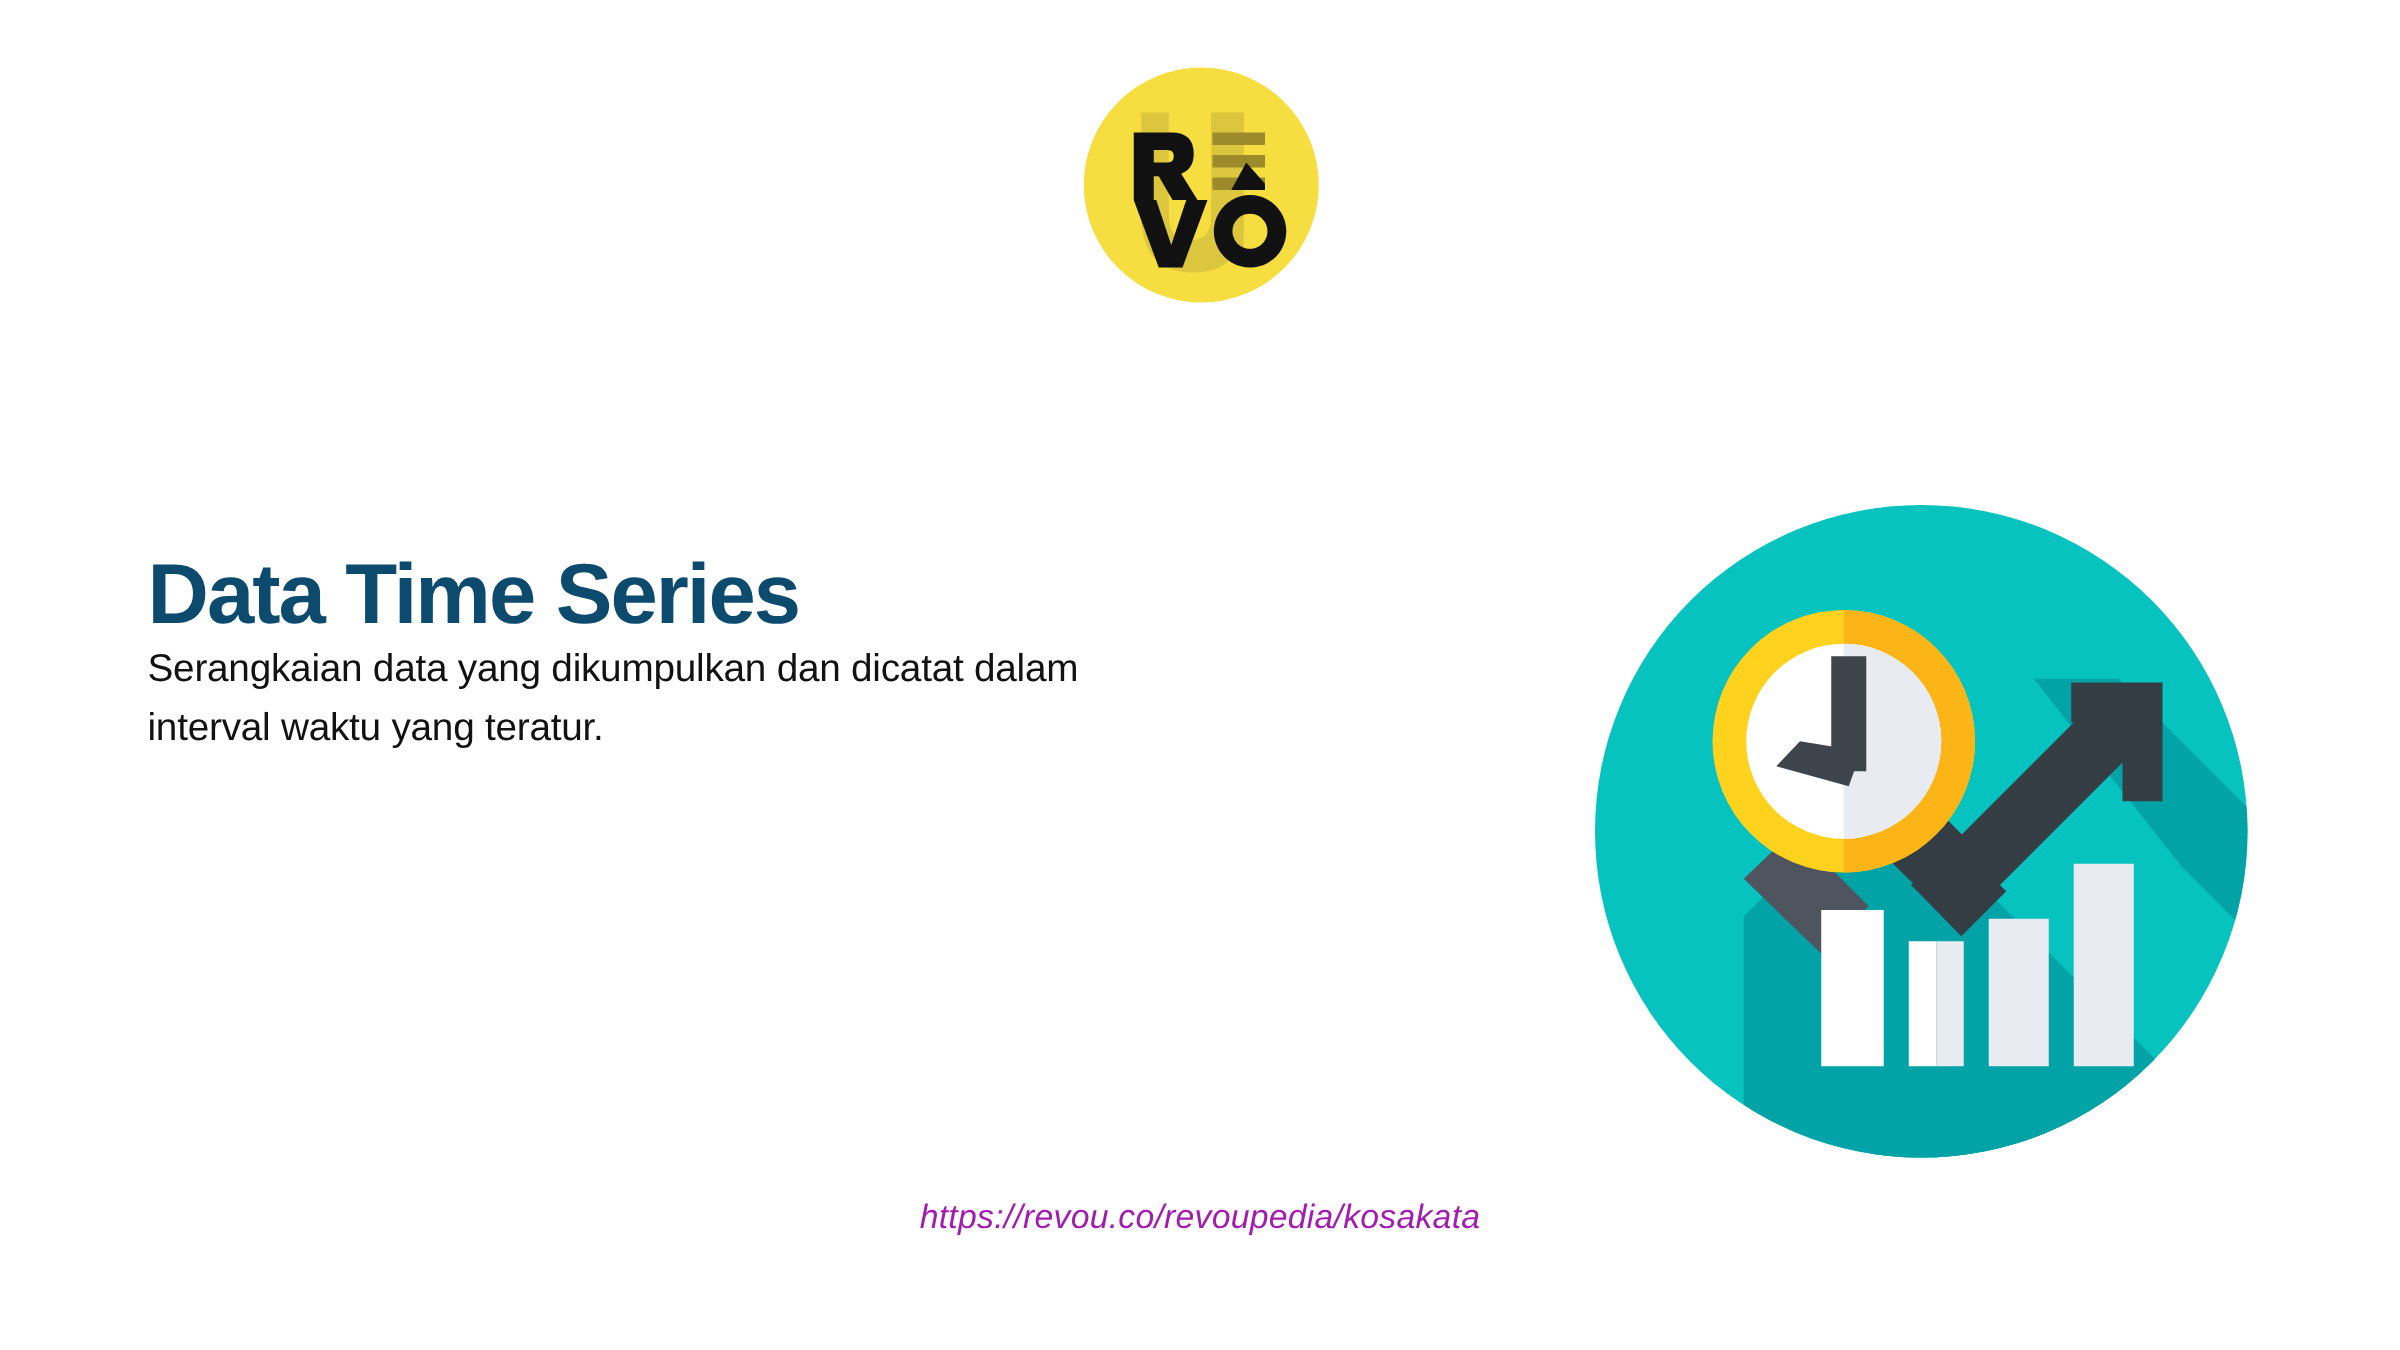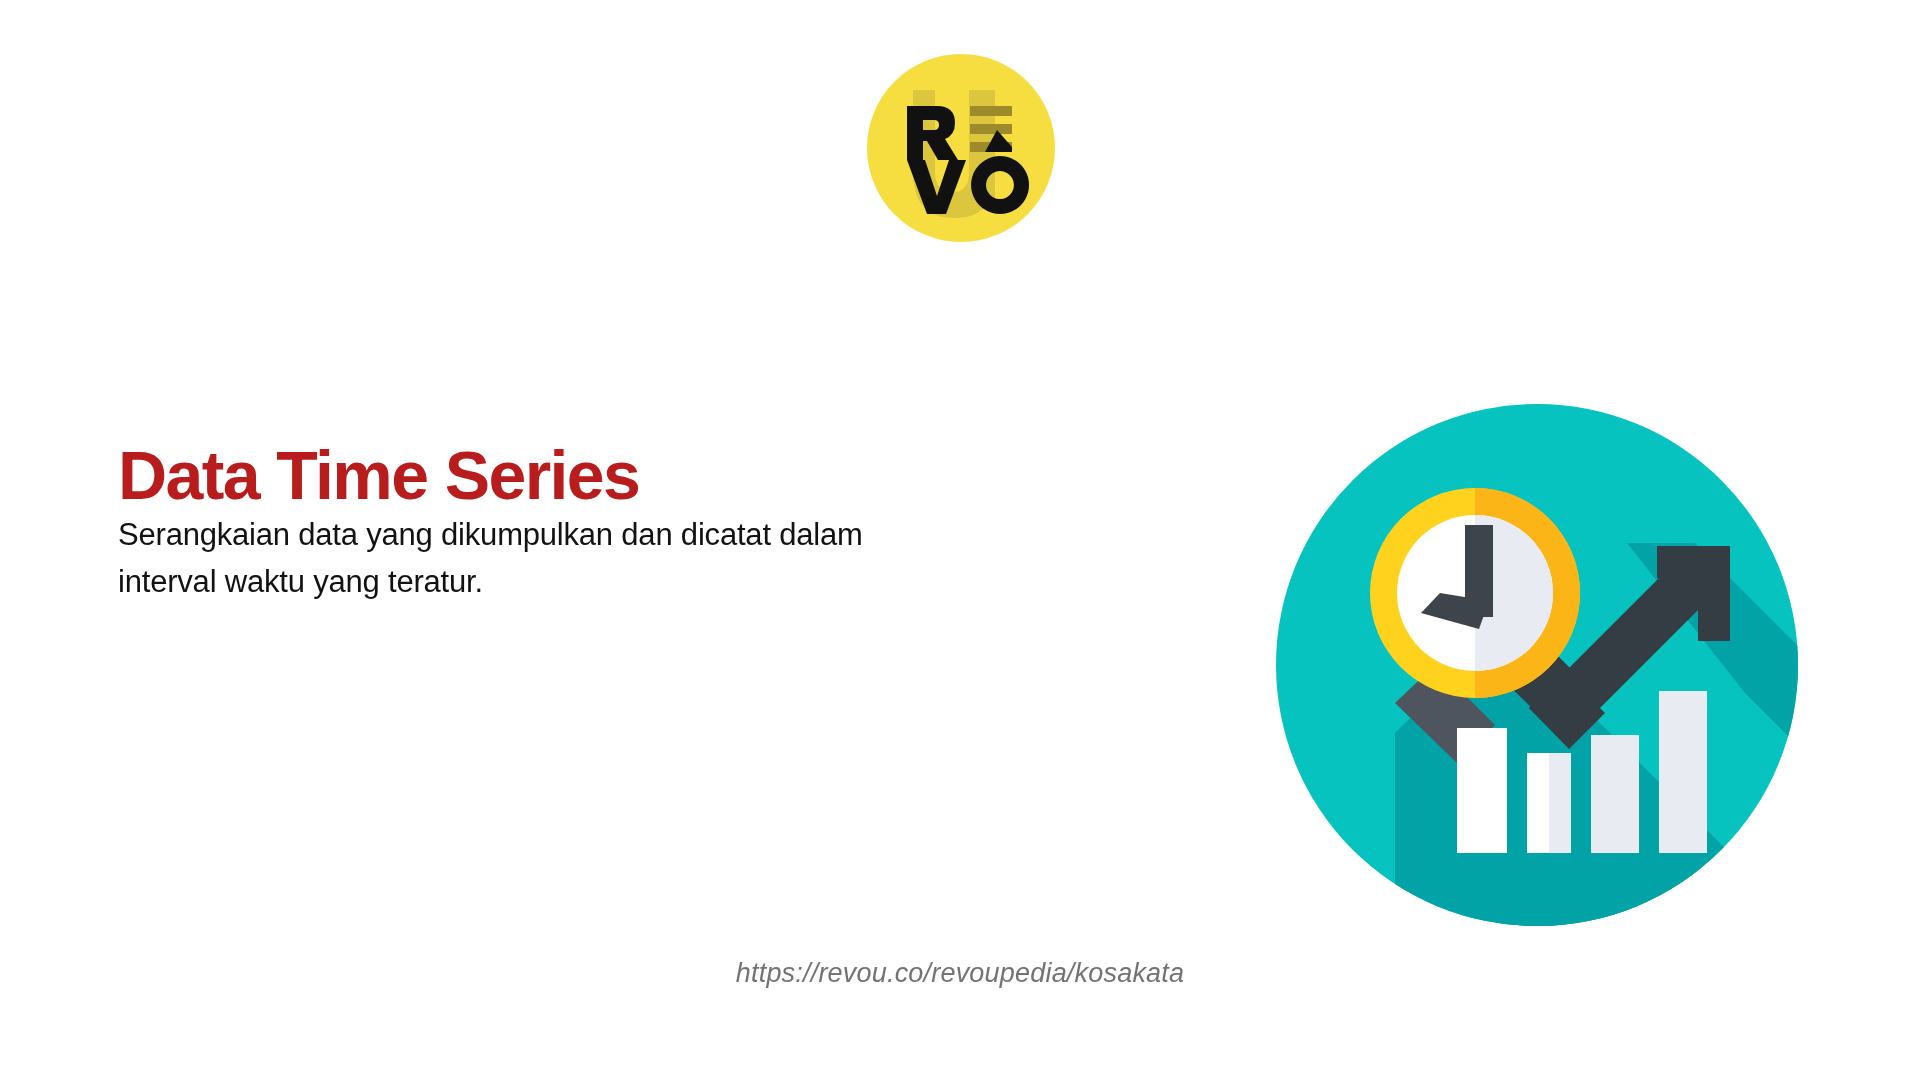--- a/index.html
+++ b/index.html
@@ -44,21 +44,21 @@
     top: 440px;
     width: 940px;
   }
 
   .slide-title {
     font-family: "Liberation Sans", sans-serif;
     font-size: 68px;
     line-height: 1.04;
     font-weight: bold;
     letter-spacing: -1.6px;
-    color: #b91c1c;
+    color: #0c4a6e;
     white-space: nowrap;
   }
 
   .slide-body {
     font-family: "Liberation Sans", sans-serif;
     font-size: 31px;
     line-height: 1.52;
     font-weight: normal;
     letter-spacing: -0.2px;
     color: #121212;
@@ -69,21 +69,21 @@
   .source-url {
     position: absolute;
     left: 0;
     top: 958px;
     width: 1920px;
     text-align: center;
     font-family: "Liberation Sans", sans-serif;
     font-size: 27px;
     font-style: italic;
     letter-spacing: 0.2px;
-    color: #737373;
+    color: #a21caf;
   }
 
   
   .illustration {
     position: absolute;
     left: 1275px;
     top: 403px;
     width: 524px;
     height: 524px;
   }

